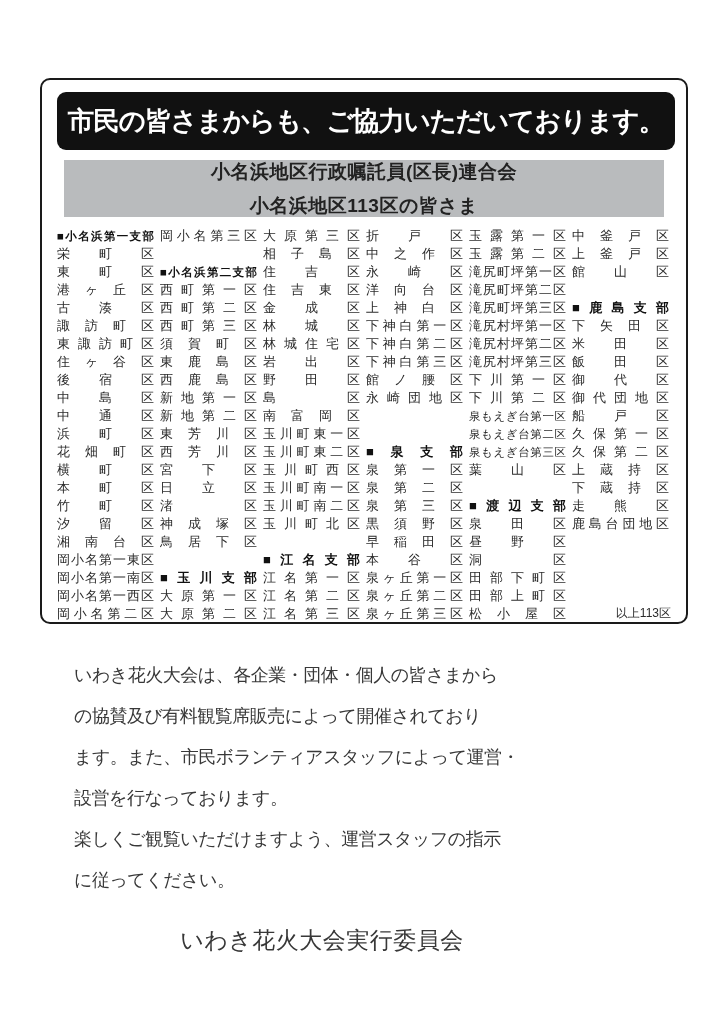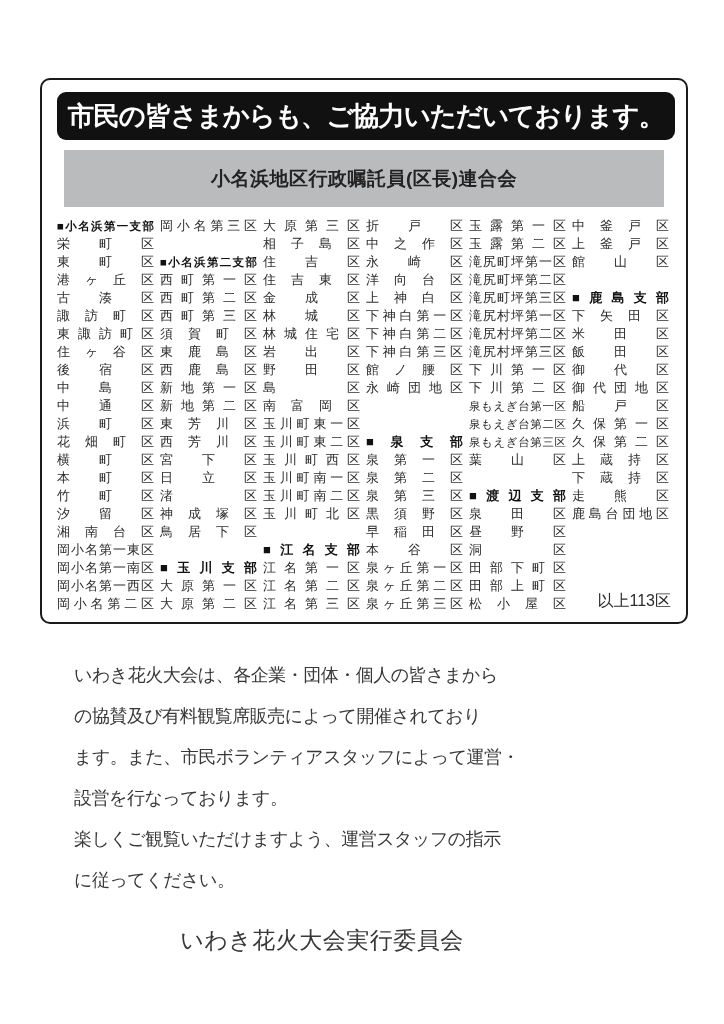--- a/index.html
+++ b/index.html
@@ -17,21 +17,21 @@
     position: absolute; left: 40px; top: 78px;
     width: 648px; height: 546px;
     border: 2px solid #1a1a1a;
     border-radius: 10px;
     background: #fff;
     padding: 12px 15px 10px 15px;
   }
 
   
   .banner {
-    width: 618px; height: 48px;
+    width: 618px; height: 58px;
     background: #111;
     border-radius: 9px;
     display: flex; align-items: center; justify-content: center;
   }
   .banner-text {
     color: #fff; font-weight: bold; font-size: 26.5px;
     letter-spacing: -1px; white-space: nowrap;
   }
 
   
@@ -61,21 +61,21 @@
     font-size: 13px; color: #2b2b2b;
     line-height: 18px;
     overflow: hidden;
   }
   .cell.small { font-size: 11.5px; }
   .cell.branch { font-weight: bold; color: #111; }
   .cell.blank { visibility: hidden; }
   .cell span { display: inline-block; }
   .total-note {
     position: absolute; right: 0; bottom: 1px;
-    font-size: 16px; color: #2b2b2b; white-space: nowrap;
+    font-size: 12px; color: #2b2b2b; white-space: nowrap;
   }
 
   
   .body-text {
     position: absolute; left: 74px; top: 655px;
     width: 600px;
     font-size: 18px; line-height: 41px;
     color: #383838;
     white-space: pre-line;
     letter-spacing: -0.5px;
@@ -94,20 +94,21 @@
 <div class="page">
 
   <div class="frame">
 
     <div class="banner">
       <span class="banner-text">市民の皆さまからも、ご協力いただいております。</span>
     </div>
 
     <div class="subheader">
       <div>小名浜地区行政嘱託員(区長)連合会</div>
+      <div>小名浜地区113区の皆さま</div>
     </div>
 
     <div class="roster" id="roster">
       <div class="col">
           <div class="cell branch small">
             <span>■</span>
             <span>小</span>
             <span>名</span>
             <span>浜</span>
             <span>第</span>

